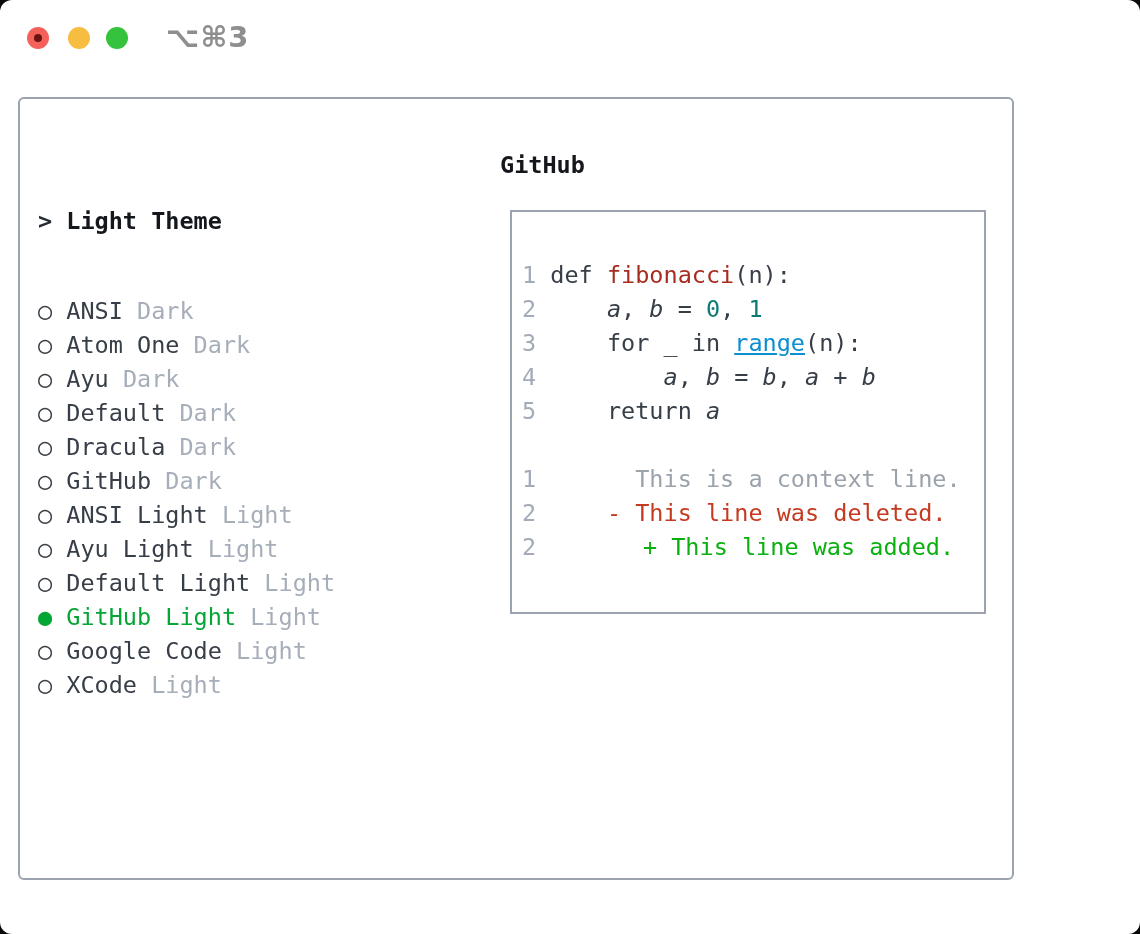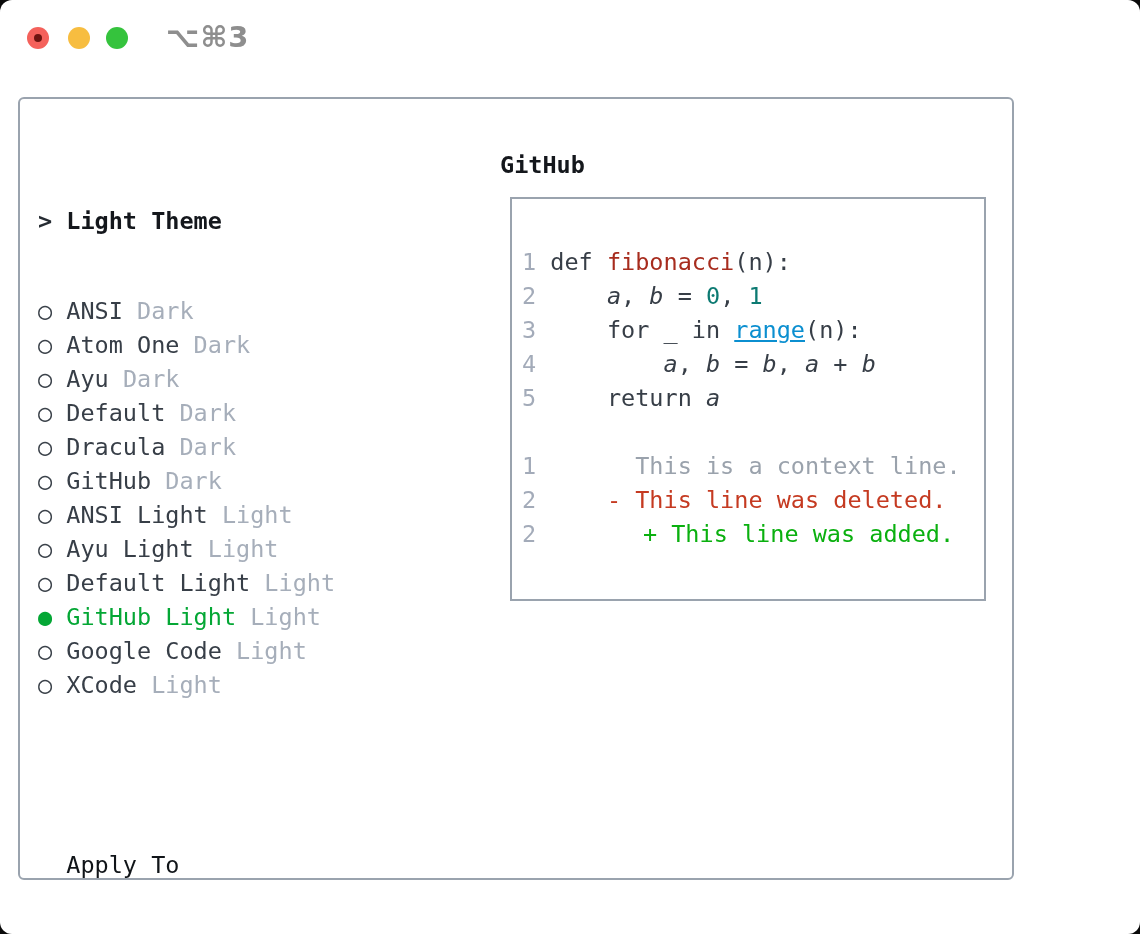--- a/index.html
+++ b/index.html
@@ -54,21 +54,21 @@
   .radio{display:inline-block;width:2ch;color:#3c434b;}
   .theme-row.selected .radio,
   .theme-row.selected .tname,
   .opt-row.selected .radio,
   .opt-row.selected .tname{color:var(--accent_green,#04a735);}
   .tvariant{color:var(--muted_gray,#a6aeba);}
   .applyto{padding-left:2ch;color:#101418;}
   
   .right-title{position:absolute;left:480px;top:49px;}
   .preview-box{
-    position:absolute;left:490px;top:98px;width:476px;height:404px;
+    position:absolute;left:490px;top:111px;width:476px;height:404px;
     box-sizing:border-box;
     border:2px solid var(--border_gray,#9aa3ae);
     background:#fff;
   }
   .code{padding:46px 0 0 10px;}
   .code-line{height:34px;line-height:34px;}
   .tk-ln{color:var(--line_number_gray,#a3abb9);}
   .tk-code{color:var(--text_dark,#373e47);}
   .tk-fn{color:var(--function_red,#a72c1e);}
   .tk-num{color:var(--number_teal,#0c7a72);}
@@ -91,21 +91,20 @@
     <span class="light green"></span>
     <span class="shortcut">⌥⌘3</span>
   </div>
 
   <div class="panel">
 
     <div class="left-col mono">
       <div class="row hdr-row"><span class="prompt">&gt;</span><span class="hdr">Light Theme</span></div>
       <div><div class="row theme-row"><span class="radio">○</span><span class="tname">ANSI</span><span class="tvariant"> Dark</span></div><div class="row theme-row"><span class="radio">○</span><span class="tname">Atom One</span><span class="tvariant"> Dark</span></div><div class="row theme-row"><span class="radio">○</span><span class="tname">Ayu</span><span class="tvariant"> Dark</span></div><div class="row theme-row"><span class="radio">○</span><span class="tname">Default</span><span class="tvariant"> Dark</span></div><div class="row theme-row"><span class="radio">○</span><span class="tname">Dracula</span><span class="tvariant"> Dark</span></div><div class="row theme-row"><span class="radio">○</span><span class="tname">GitHub</span><span class="tvariant"> Dark</span></div><div class="row theme-row"><span class="radio">○</span><span class="tname">ANSI Light</span><span class="tvariant"> Light</span></div><div class="row theme-row"><span class="radio">○</span><span class="tname">Ayu Light</span><span class="tvariant"> Light</span></div><div class="row theme-row"><span class="radio">○</span><span class="tname">Default Light</span><span class="tvariant"> Light</span></div><div class="row theme-row selected"><span class="radio">●</span><span class="tname">GitHub Light</span><span class="tvariant"> Light</span></div><div class="row theme-row"><span class="radio">○</span><span class="tname">Google Code</span><span class="tvariant"> Light</span></div><div class="row theme-row"><span class="radio">○</span><span class="tname">XCode</span><span class="tvariant"> Light</span></div></div>
       <div class="row"></div>
-      <div class="row applyto">Apply To</div>
       
       
       
     </div>
 
     <div class="right-title mono row"><span class="hdr">GitHub</span></div>
 
     <div class="preview-box">
       <div class="code mono"><div class="code-line"><span class="tk-ln">1</span><span class="tk-code"> def </span><span class="tk-fn">fibonacci</span><span class="tk-code">(n):</span></div><div class="code-line"><span class="tk-ln">2</span><span class="tk-code">     </span><span class="tk-var">a</span><span class="tk-code">, </span><span class="tk-var">b</span><span class="tk-code"> = </span><span class="tk-num">0</span><span class="tk-code">, </span><span class="tk-num">1</span></div><div class="code-line"><span class="tk-ln">3</span><span class="tk-code">     for _ in </span><span class="tk-call">range</span><span class="tk-code">(n):</span></div><div class="code-line"><span class="tk-ln">4</span><span class="tk-code">         </span><span class="tk-var">a</span><span class="tk-code">, </span><span class="tk-var">b</span><span class="tk-code"> = </span><span class="tk-var">b</span><span class="tk-code">, </span><span class="tk-var">a</span><span class="tk-code"> + </span><span class="tk-var">b</span></div><div class="code-line"><span class="tk-ln">5</span><span class="tk-code">     return </span><span class="tk-var">a</span></div><div class="code-line"></div><div class="code-line"><span class="tk-ln">1</span><span class="tk-code">       </span><span class="tk-ctx">This is a context line.</span></div><div class="code-line"><span class="tk-ln">2</span><span class="tk-code">     </span><span class="tk-del">- This line was deleted.</span></div><div class="code-line"><span class="tk-ln">2</span><span class="tk-code">     </span><span class="tk-add">+ This line was added.</span></div></div>
     </div>

